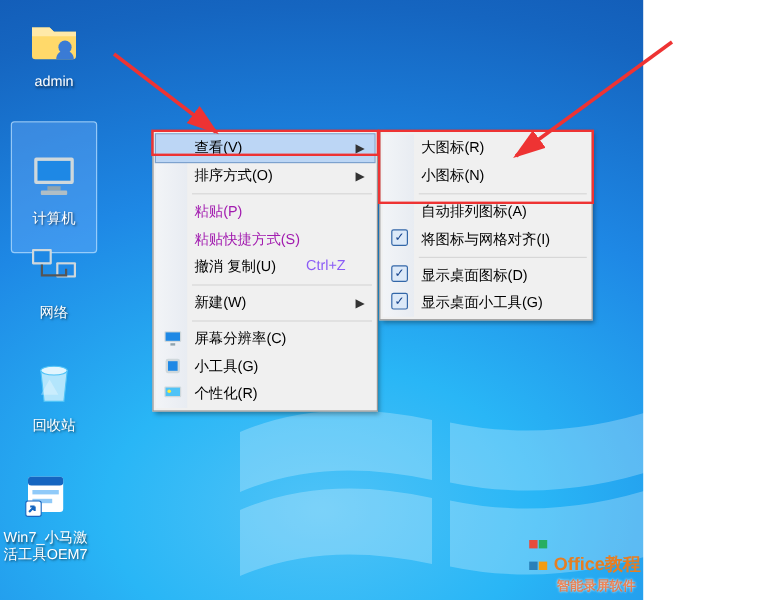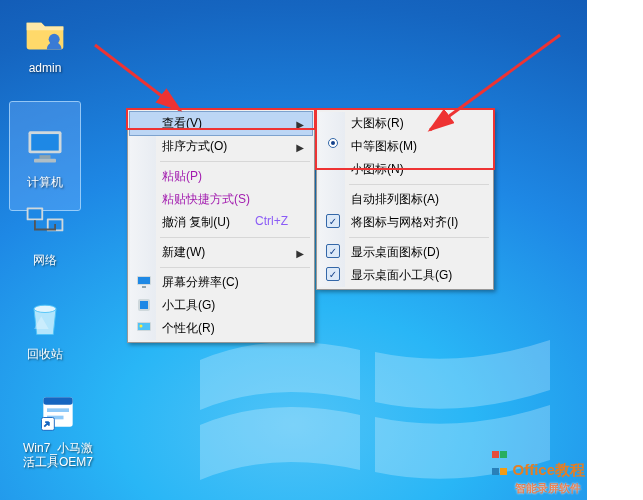--- a/index.html
+++ b/index.html
@@ -1,18 +1,18 @@
 <!DOCTYPE html>
 <html><head>
 <meta charset="utf-8">
 <style>
 * { margin: 0; padding: 0; box-sizing: border-box; }
 html, body { width: 643px; height: 500px; overflow: hidden; font-family: "Microsoft YaHei", "SimSun", Tahoma, sans-serif; }
 .desktop {
-  width: 587px; height: 500px; position: relative;
+  width: 536px; height: 500px; position: relative;
   background: radial-gradient(ellipse 900px 600px at 50% 85%, #4fc3f7 0%, #29b6f6 20%, #1e88e5 45%, #1565c0 70%, #0d47a1 100%);
 }
 .win-logo {
   position: absolute; left: 180px; top: 280px; width: 400px; height: 220px; opacity: 0.25;
 }
 .win-logo svg { width: 100%; height: 100%; }
 .desktop-icon {
   position: absolute; width: 70px; text-align: center; color: #fff; font-size: 12px;
   cursor: pointer; text-shadow: 1px 1px 2px rgba(0,0,0,.6);
 }
@@ -110,21 +110,21 @@
     <div class="ico ico-bin">
       <svg viewBox="0 0 48 48">
           <path fill="#b3e5fc" stroke="#4fc3f7" stroke-width="1" d="M12 14h24l-3 28H15z"></path>
           <ellipse cx="24" cy="14" rx="12" ry="4" fill="#e1f5fe" stroke="#4fc3f7"></ellipse>
           <path fill="#fff" d="M20 22l8 14h-16z" opacity=".3"></path>
         </svg>
     </div>
     <span class="icon-label">回收站</span>
   </div>
 
-  <div class="desktop-icon" style="left:20px;top:388px;width:76px">
+  <div class="desktop-icon" style="left:0;top:388px;width:76px">
     <div class="ico ico-shortcut">
       <svg viewBox="0 0 48 48">
           <rect x="8" y="8" width="32" height="32" rx="3" fill="#fff"></rect>
           <rect x="8" y="8" width="32" height="8" rx="3" fill="#1565c0"></rect>
           <rect x="12" y="20" width="24" height="4" fill="#90caf9"></rect>
           <rect x="12" y="28" width="18" height="4" fill="#90caf9"></rect>
           <rect x="6" y="30" width="14" height="14" rx="2" fill="#fff" stroke="#1565c0"></rect>
           <path d="M9 40l5-5m0 0h-4m4 0v4" stroke="#1565c0" stroke-width="2" fill="none"></path>
         </svg>
     </div>
@@ -189,24 +189,20 @@
         <span>个性化(R)</span>
       </div>
     </div>
   </div>
 
   <div class="ctxmenu" style="left:316px;top:109px;width:178px">
     <div class="iconcol"></div>
     <div class="items">
       <div class="item">
         <span>大图标(R)</span>
-      </div>
-      <div class="item">
-        <span class="radio on"></span>
-        <span>中等图标(M)</span>
       </div>
       <div class="item">
         <span>小图标(N)</span>
       </div>
       <div class="sep"></div>
       <div class="item">
         <span>自动排列图标(A)</span>
       </div>
       <div class="item">
         <span class="check">✓</span>

